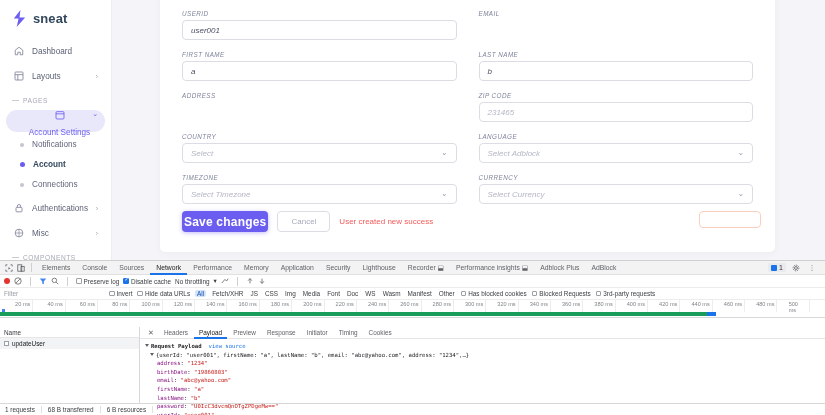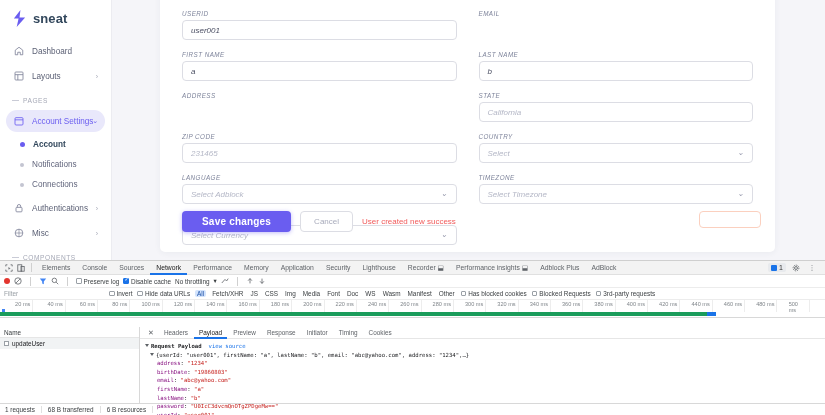--- a/index.html
+++ b/index.html
@@ -16,21 +16,21 @@
 
   
   .sidebar { position: absolute; left: 0; top: 0; width: 112px; height: 260px; background: #fff; border-right: 1px solid #ececf1; }
   .brand { display: flex; align-items: center; gap: 6px; padding: 10px 0 10px 12px; }
   .brand-logo { width: 15px; height: 17px; position: relative; flex: none; }
   .brand-name { font-size: 13px; font-weight: bold; color: #32475c; letter-spacing: .1px; }
 
   .nav-item { display: flex; align-items: center; gap: 8px; height: 22px; margin: 3px 6px; padding-left: 8px; border-radius: 11px; color: #5a5f74; font-size: 8.2px; position: relative; }
   .nav-item .ic { width: 10px; height: 10px; flex: none; display: block; }
   .nav-item .chev { position: absolute; right: 7px; font-size: 7px; color: #a5a8b6; }
-  .nav-item.active { background: #e9e8fb; color: #6a5df0; }
+  .nav-item.active { background: #e9e8fb; color: #6a5df0; flex-direction: column; }
   .nav-item.active .chev { color: #6a5df0; }
 
   .nav-section { font-size: 6.6px; letter-spacing: .55px; color: #a5a8b6; padding: 7px 0 3px 12px; display: flex; align-items: center; gap: 4px; }
   .nav-section .dash { width: 7px; height: 1px; background: #c9cbd6; display: inline-block; }
 
   .sub-item { display: flex; align-items: center; gap: 8px; height: 19px; margin: 1px 6px; padding-left: 14px; color: #62667d; font-size: 8.2px; border-radius: 10px; }
   .sub-item .dot { width: 4px; height: 4px; border-radius: 50%; background: #c3c5d1; flex: none; }
   .sub-item.current { color: #32475c; font-weight: bold; }
   .sub-item.current .dot { background: #6a5df0; width: 5px; height: 5px; }
 
@@ -43,21 +43,21 @@
   .field .box {
     height: 20px; border: 1px solid #dcdde4; border-radius: 4px; background: #fff;
     display: flex; align-items: center; padding: 0 8px; font-size: 8px; color: #4b4f63;
     position: relative;
   }
   .field .box.ph { color: #b4b7c6; }
   .field .box .chev-d { position: absolute; right: 8px; color: #9a9db0; font-size: 8px; line-height: 1; }
   .cal-ic { position: absolute; right: 7px; width: 7px; height: 7px; }
 
   .actions { position: absolute; left: 22px; bottom: 20px; display: flex; align-items: center; gap: 9px; }
-  .btn-primary { background: #6a5df0; color: #fff; font-size: 10px; font-weight: bold; border: none; border-radius: 4px; height: 21px; padding: 0 20px; letter-spacing: .2px; box-shadow: 0 1px 4px rgba(106,93,240,.4); }
+  .btn-primary { background: #6a5df0; color: #fff; font-size: 12px; font-weight: bold; border: none; border-radius: 4px; height: 21px; padding: 0 2px; letter-spacing: .2px; box-shadow: 0 1px 4px rgba(106,93,240,.4); }
   .btn-ghost { background: #fff; color: #a8abbb; font-size: 8px; border: 1px solid #dcdde4; border-radius: 4px; height: 21px; padding: 0 13px; }
   .msg { color: #f15b5b; font-size: 8px; }
 
   .upgrade-wrap { position: absolute; right: 8px; bottom: 18px; }
   .upgrade { background: #f9541e; color: #fff; font-size: 8px; font-weight: bold; border: none; border-radius: 4px; height: 20px; padding: 0 11px; box-shadow: 0 2px 7px rgba(249,84,30,.55); }
   .upgrade-ghost { position: absolute; right: 14px; bottom: 24px; width: 62px; height: 17px; border: 1px solid #fbd0bf; border-radius: 4px; }
 
   
   .devtools { position: absolute; left: 0; top: 260px; width: 825px; height: 155px; background: #fff; border-top: 1px solid #cfcfcf; font-size: 7px; color: #333; }
 
@@ -157,27 +157,27 @@
 
       <div class="nav-item active">
         <span class="ic"><svg viewBox="0 0 12 12" width="10" height="10">
               <rect x="1.2" y="2" width="9.6" height="8.8" rx="1.2" fill="none" stroke="#6a5df0" stroke-width="1"></rect>
               <path d="M1.2 4.6h9.6" stroke="#6a5df0" stroke-width="1"></path>
             </svg></span>
         <span>Account Settings</span>
         <span class="chev">⌄</span>
       </div>
 
+      <div class="sub-item">
+        <span class="dot"></span>
+        <span>Notifications</span>
+      </div>
       <div class="sub-item current">
         <span class="dot"></span>
         <span>Account</span>
-      </div>
-      <div class="sub-item">
-        <span class="dot"></span>
-        <span>Notifications</span>
       </div>
       <div class="sub-item">
         <span class="dot"></span>
         <span>Connections</span>
       </div>
 
       <div class="nav-item">
         <span class="ic"><svg viewBox="0 0 12 12" width="10" height="10">
               <rect x="2.4" y="5.2" width="7.2" height="5.4" rx="1" fill="none" stroke="#7e8299" stroke-width="1"></rect>
               <path d="M4 5.2V3.8a2 2 0 0 1 4 0v1.4" fill="none" stroke="#7e8299" stroke-width="1"></path>
@@ -220,24 +220,20 @@
           </div>
           <div class="field">
             <label>LAST NAME</label>
             <div class="box">b</div>
           </div>
 
           <div class="field">
             <label>ADDRESS</label>
           </div>
 
-          <div class="field">
-            <label>STATE</label>
-            <div class="box ph">California</div>
-          </div>
           <div class="field">
             <label>ZIP CODE</label>
             <div class="box ph">231465</div>
           </div>
 
           <div class="field">
             <label>COUNTRY</label>
             <div class="box ph">
               <span>Select</span>
               <span class="chev-d">⌄</span>

